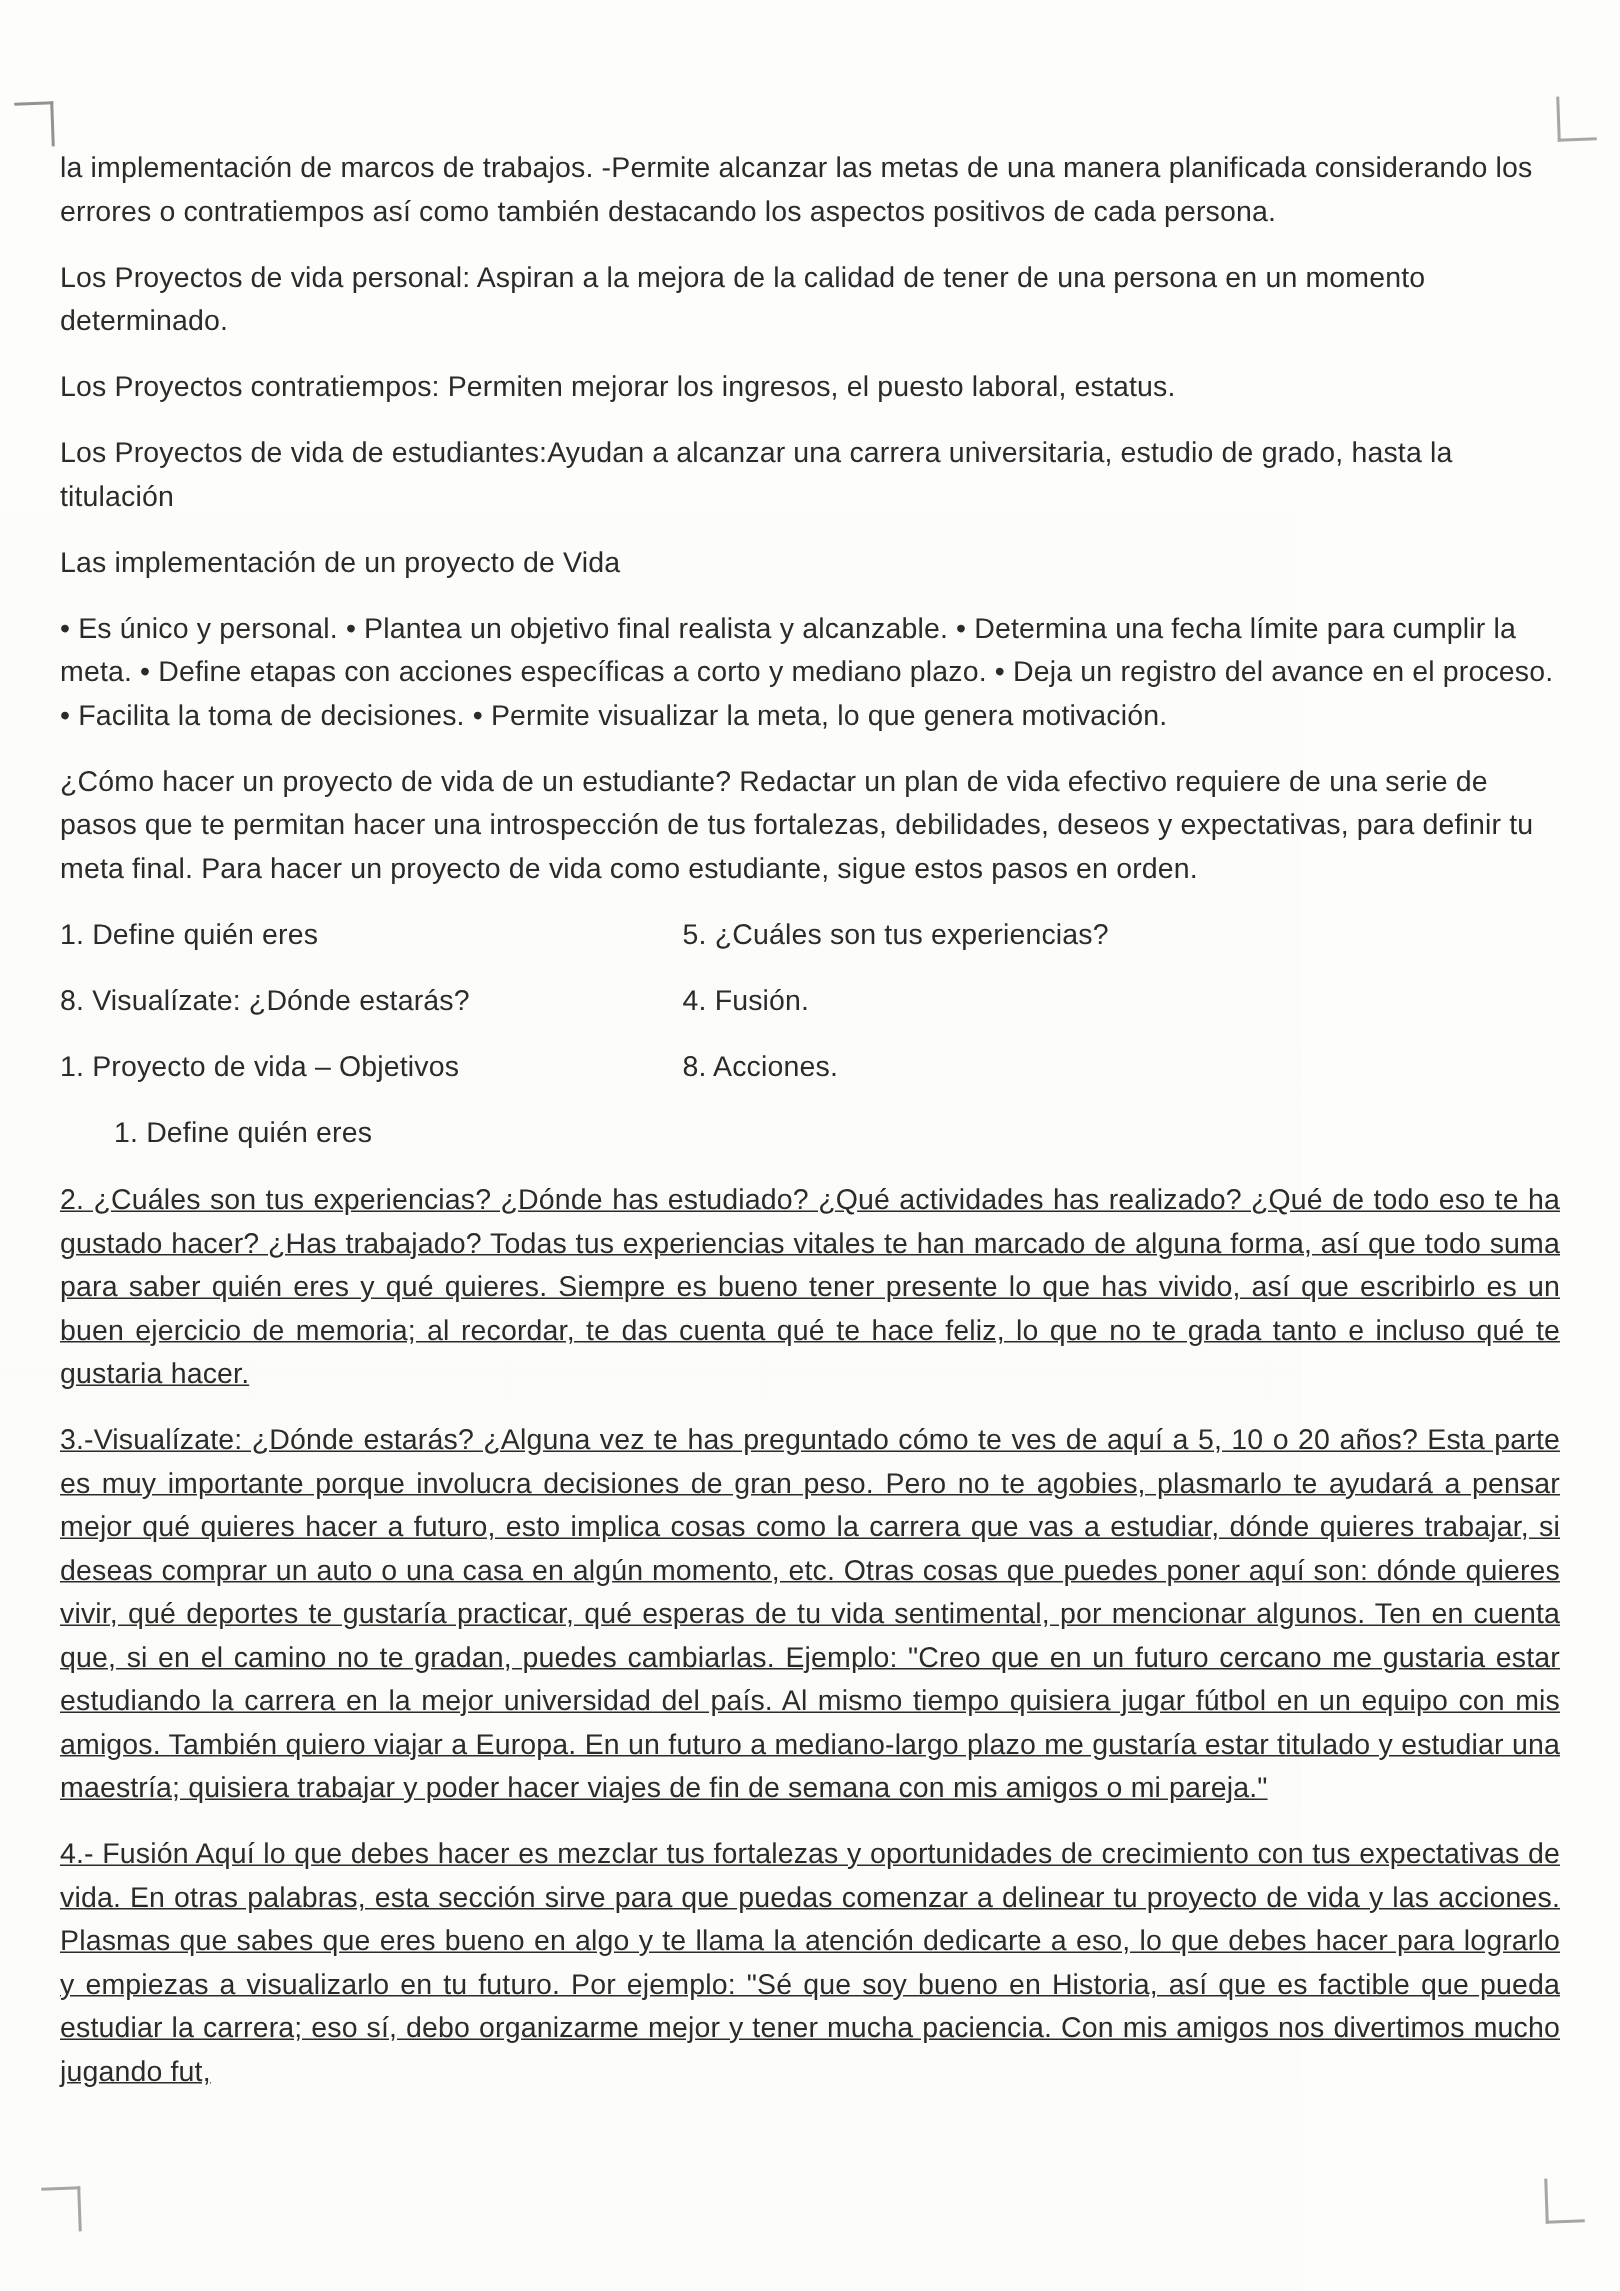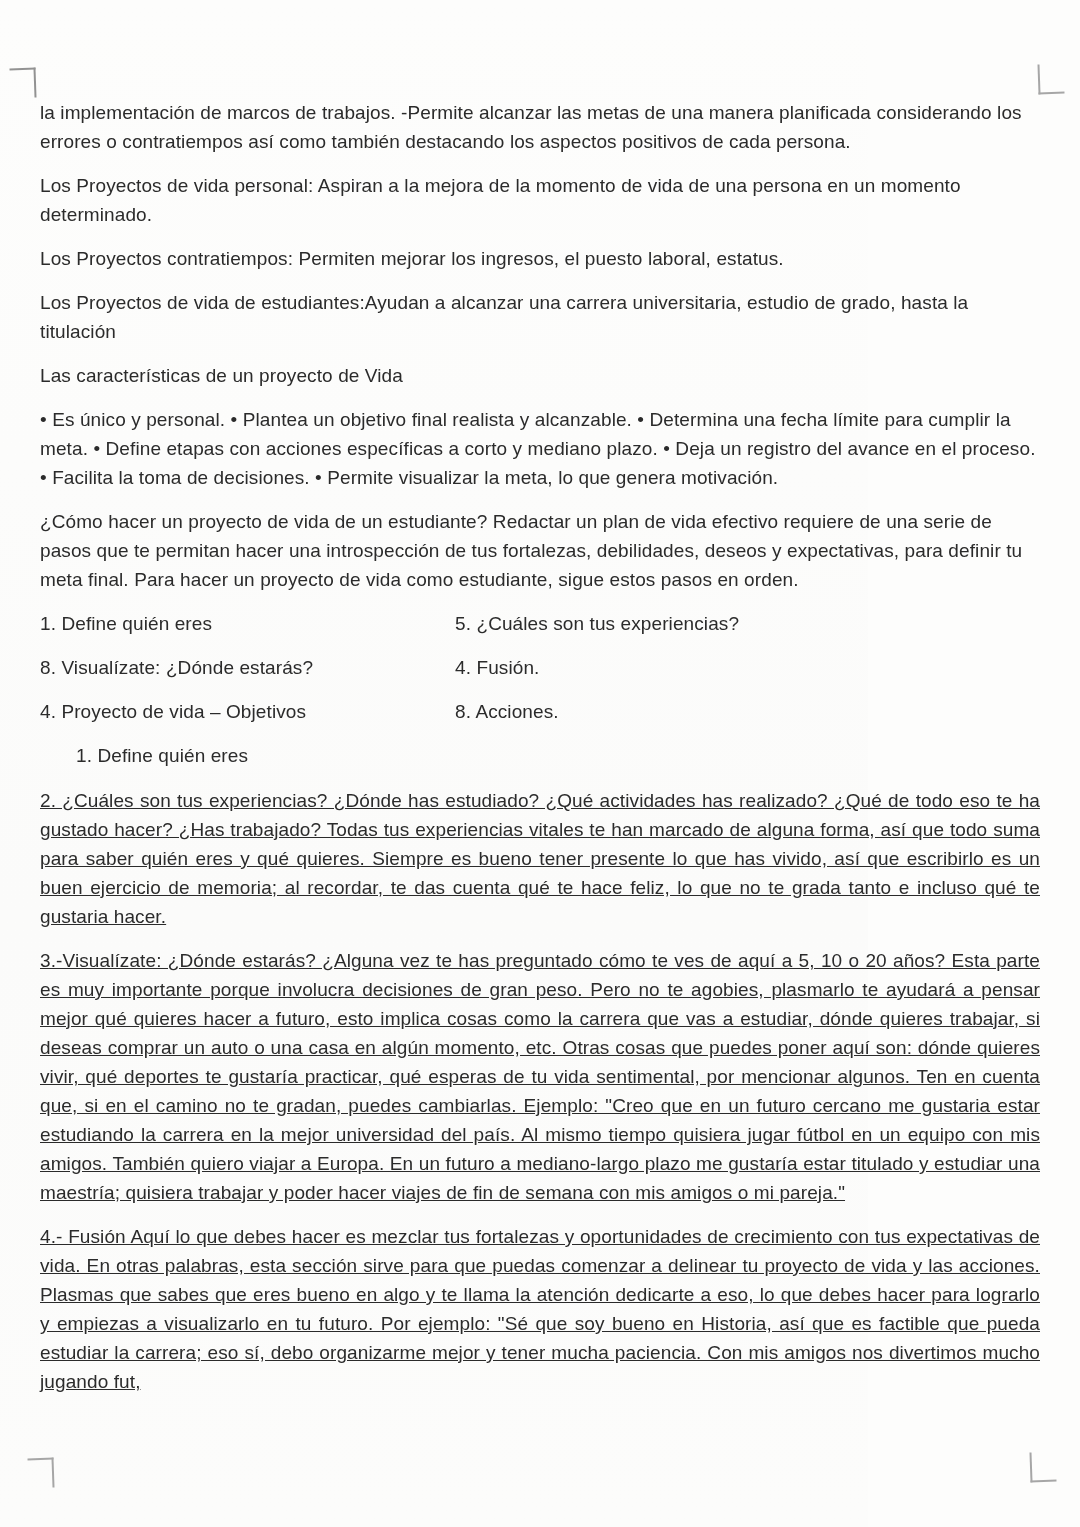--- a/index.html
+++ b/index.html
@@ -80,43 +80,43 @@
 
   <div class="crop tl"></div>
   <div class="crop tr"></div>
   <div class="crop bl"></div>
   <div class="crop br"></div>
 
   <div class="content">
 
     <p>la implementación de marcos de trabajos. -Permite alcanzar las metas de una manera planificada considerando los errores o contratiempos así como también destacando los aspectos positivos de cada persona.</p>
 
-    <p>Los Proyectos de vida personal: Aspiran a la mejora de la momento de vida de una persona en un momento determinado.</p>
+    <p>Los Proyectos de vida personal: Aspiran a la mejora de la calidad de tener de una persona en un momento determinado.</p>
 
     <p>Los Proyectos contratiempos: Permiten mejorar los ingresos, el puesto laboral, estatus.</p>
 
     <p>Los Proyectos de vida de estudiantes:Ayudan a alcanzar  una carrera universitaria, estudio de grado, hasta la  titulación</p>
 
-    <p>Las características de un proyecto de Vida</p>
+    <p>Las implementación de un proyecto de Vida</p>
 
     <p>• Es único y personal. • Plantea un objetivo final realista y alcanzable. • Determina una fecha límite para cumplir la meta. • Define etapas con acciones específicas a corto y mediano plazo. • Deja un registro del avance en el proceso. • Facilita la toma de decisiones. • Permite visualizar la meta, lo que genera motivación.</p>
 
     <p>¿Cómo hacer un proyecto de vida de un estudiante? Redactar un plan de vida efectivo requiere de una serie de pasos que te permitan hacer una introspección de tus fortalezas, debilidades, deseos y expectativas, para definir tu meta final. Para hacer un proyecto de vida como estudiante, sigue estos pasos en orden.</p>
 
     <div class="steps">
       <div class="step-row">
         <span>1.  Define quién eres</span>
         <span>5.  ¿Cuáles son tus experiencias?</span>
       </div>
       <div class="step-row">
         <span>8.  Visualízate: ¿Dónde estarás?</span>
         <span>4.  Fusión.</span>
       </div>
       <div class="step-row">
-        <span>4.  Proyecto de vida – Objetivos</span>
+        <span>1.  Proyecto de vida – Objetivos</span>
         <span>8.  Acciones.</span>
       </div>
     </div>
 
     <div class="sub-step">1.   Define quién eres</div>
 
     <p class="justify">2. ¿Cuáles son tus experiencias? ¿Dónde has estudiado? ¿Qué actividades has realizado? ¿Qué de todo eso te ha gustado hacer? ¿Has trabajado? Todas tus experiencias vitales te han marcado de alguna forma, así que todo suma para saber quién eres y  qué quieres. Siempre es bueno tener presente lo que has vivido, así que escribirlo es un buen ejercicio de memoria; al recordar, te das cuenta qué te hace feliz, lo que no te grada tanto e incluso qué te gustaria hacer.</p>
 
     <p class="justify">3.-Visualízate: ¿Dónde estarás? ¿Alguna vez te has preguntado cómo te ves de aquí a 5, 10 o 20 años? Esta parte es muy importante porque involucra decisiones de gran peso. Pero no te agobies, plasmarlo te ayudará a pensar mejor qué quieres hacer a futuro, esto implica cosas como la carrera que vas  a estudiar, dónde quieres trabajar, si deseas comprar un auto o una casa en algún momento, etc. Otras cosas que puedes poner aquí son: dónde quieres vivir, qué deportes te gustaría practicar, qué esperas de tu vida sentimental, por mencionar algunos. Ten en cuenta que, si en el camino no te gradan, puedes cambiarlas. Ejemplo: "Creo que en un futuro cercano me gustaria estar estudiando la carrera en la mejor universidad del país. Al mismo tiempo quisiera jugar fútbol en un equipo con mis amigos. También quiero viajar a Europa. En un futuro a mediano-largo plazo me gustaría estar titulado y estudiar una maestría; quisiera trabajar y poder hacer viajes de fin de semana con mis amigos o mi pareja."</p>
 

